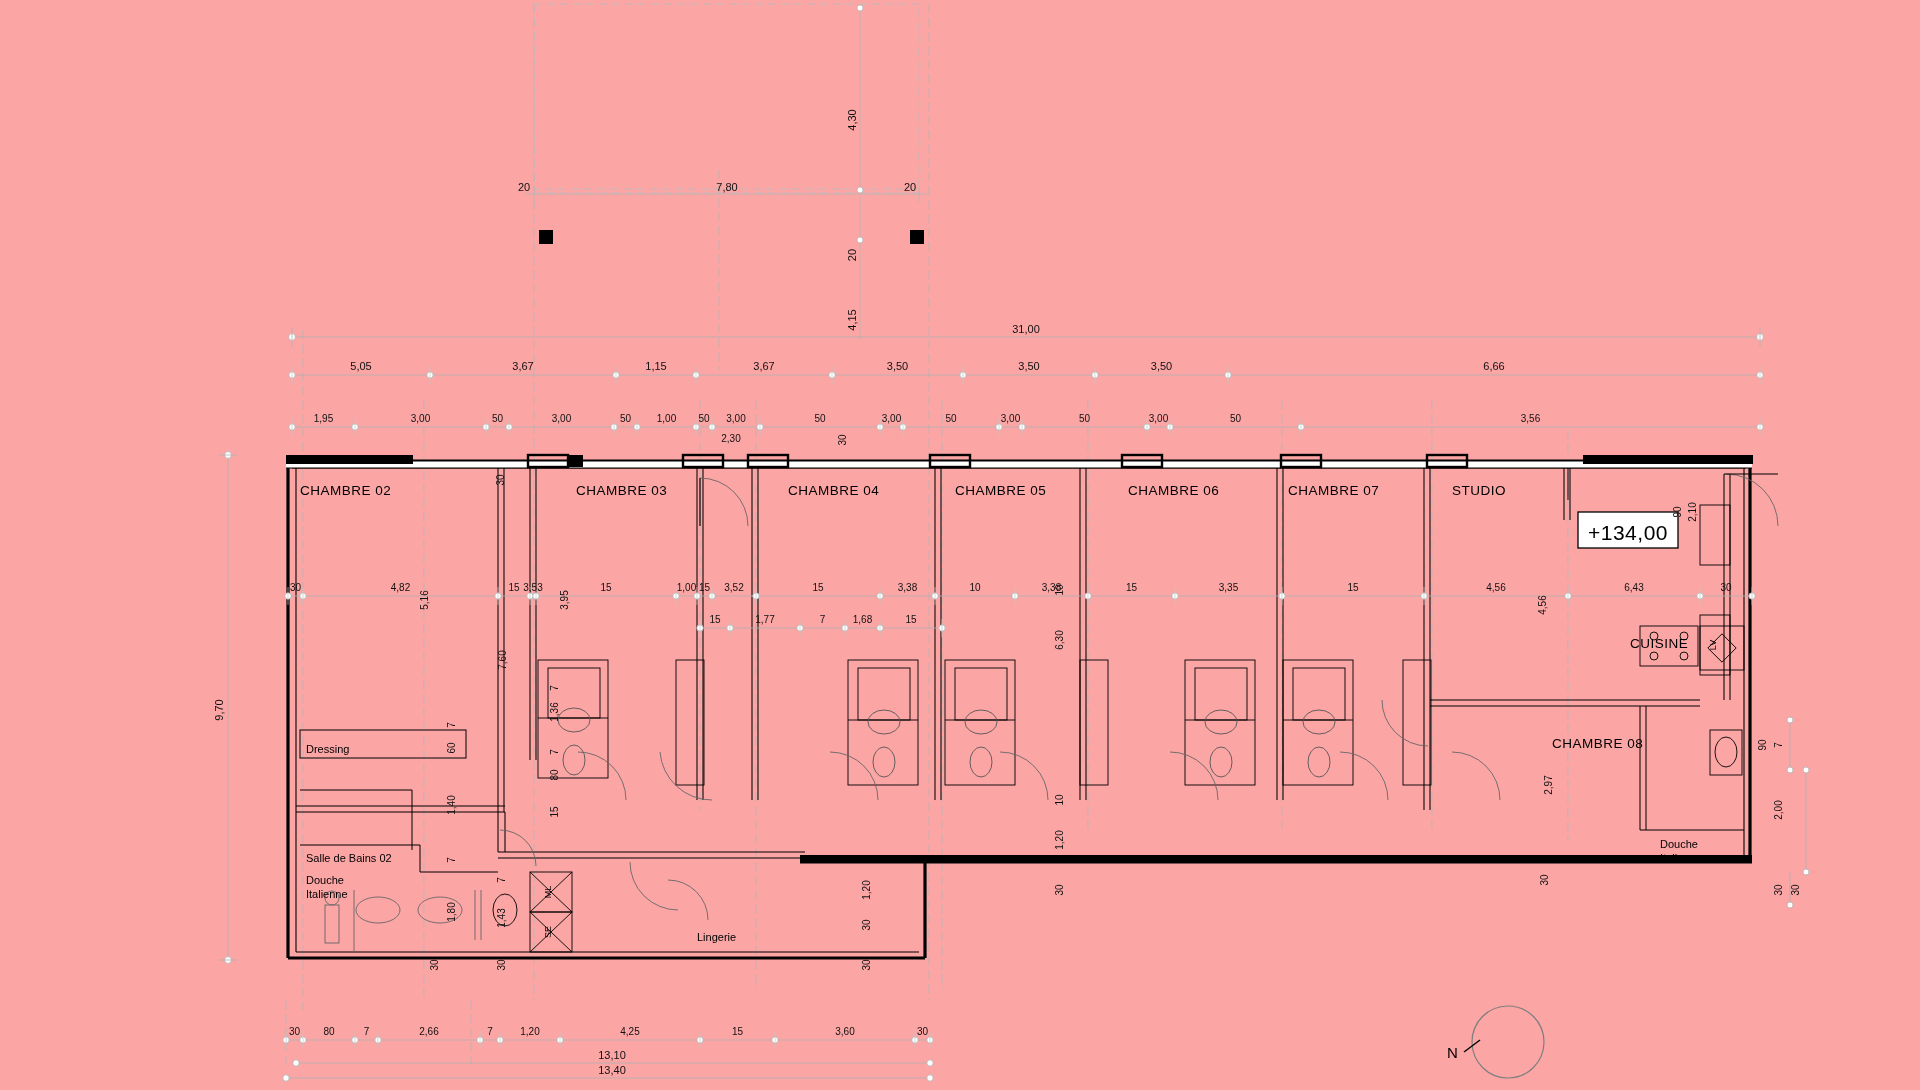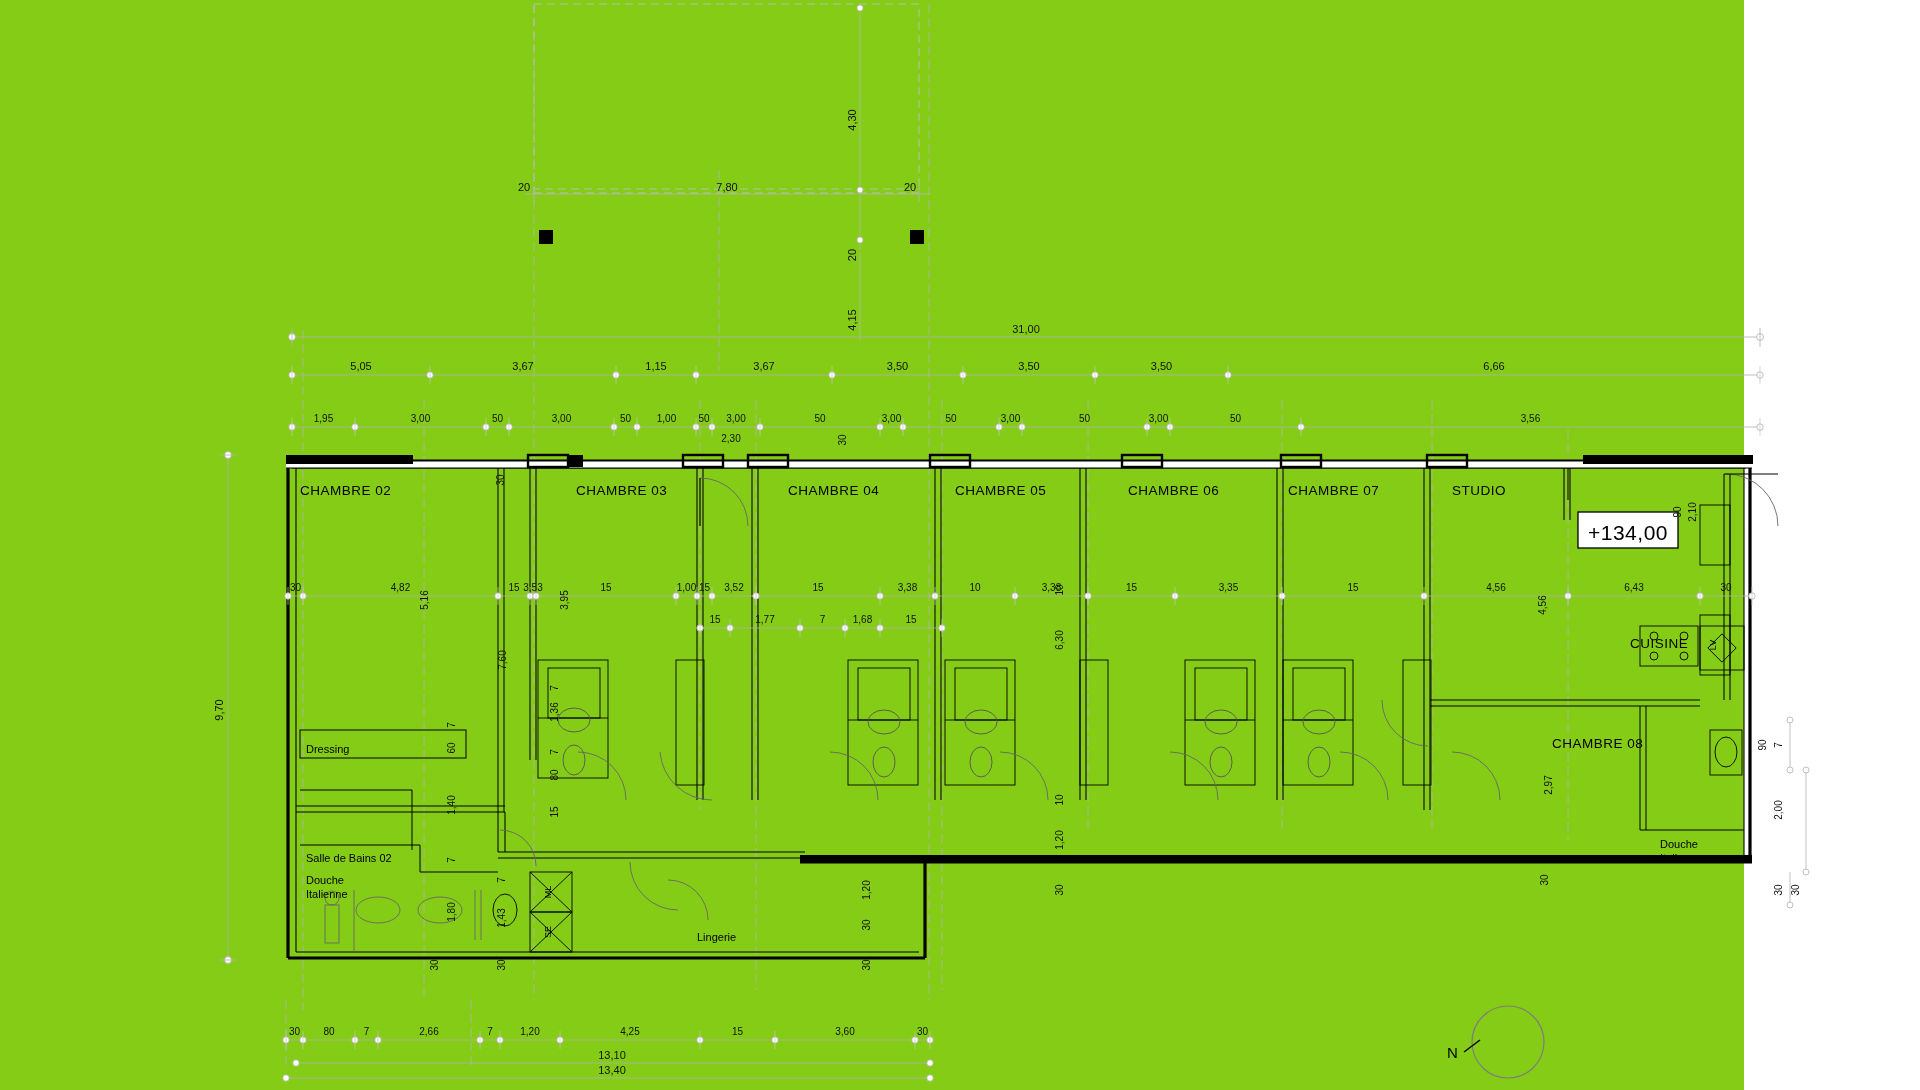--- a/index.html
+++ b/index.html
@@ -1,18 +1,18 @@
 <!DOCTYPE html>
 <html><head>
 <meta charset="utf-8">
 <title>Plan</title>
 <style>
   html,body{margin:0;padding:0;background:#fff;}
   body{width:1920px;height:1090px;font-family:"Liberation Sans",sans-serif;overflow:hidden;}
-  #stage{position:relative;width:1744px;height:1090px;background:#84cc16;}
+  #stage{position:relative;width:1920px;height:1090px;background:#fca5a5;}
   svg{display:block;}
   .dimtxt{font-family:"Liberation Sans",sans-serif;font-size:11px;fill:#111;}
   .dimtxt-s{font-family:"Liberation Sans",sans-serif;font-size:10px;fill:#111;}
   .roomtxt{font-family:"Liberation Sans",sans-serif;font-size:13.5px;fill:#000;letter-spacing:.5px;}
   .smallroom{font-family:"Liberation Sans",sans-serif;font-size:11px;fill:#000;}
   .tinytxt{font-family:"Liberation Sans",sans-serif;font-size:9px;fill:#000;}
   .elevtxt{font-family:"Liberation Sans",sans-serif;font-size:21px;fill:#000;letter-spacing:.5px;}
   .northtxt{font-family:"Liberation Sans",sans-serif;font-size:15px;fill:#000;}
 </style>
 </head>

